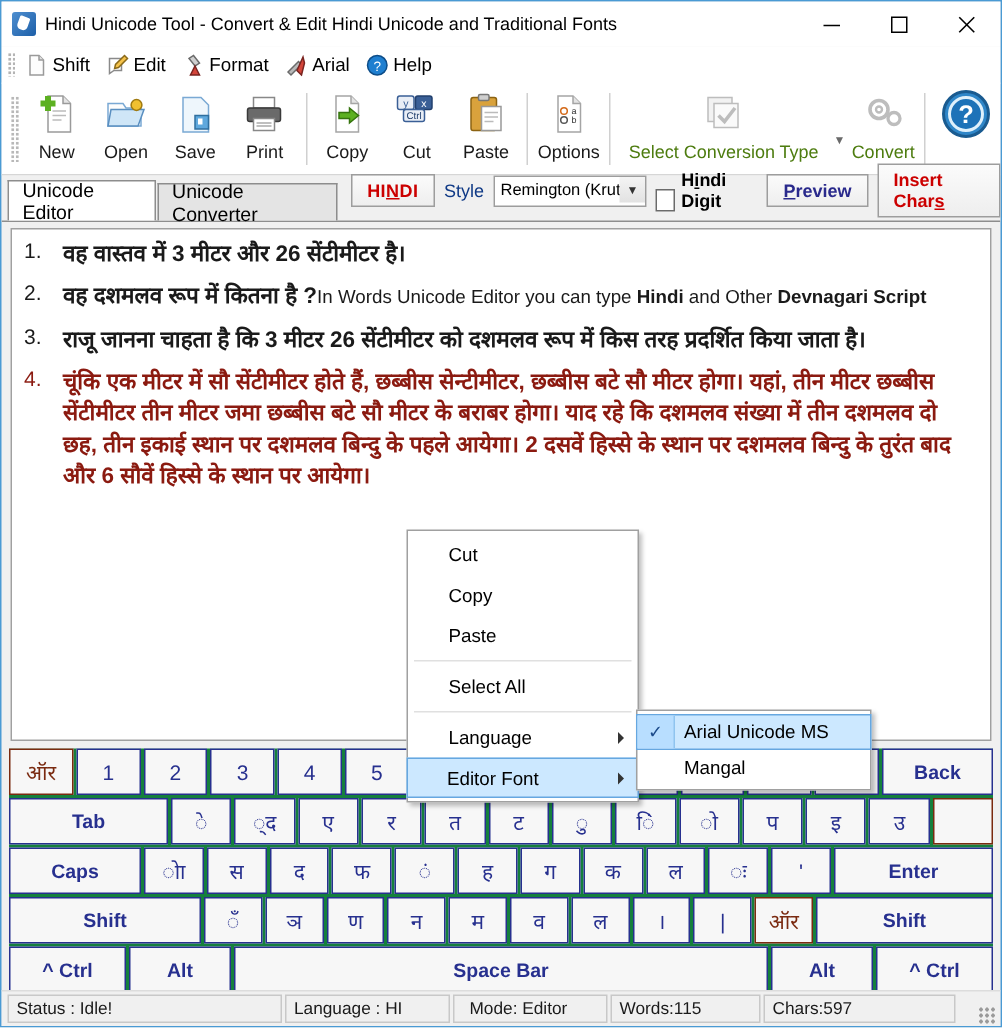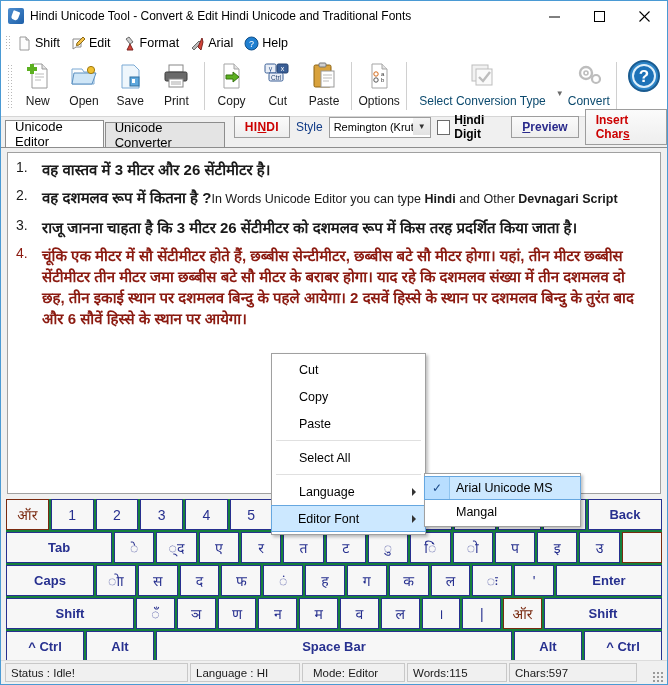--- a/index.html
+++ b/index.html
@@ -114,21 +114,21 @@
     color: #1a1a1a;
   }
   .tb-btn.wide { width: auto; padding-left:8px; padding-right:8px; }
   .tb-btn .lbl { margin-top: 2px; white-space: nowrap; }
   .tb-ico { height: 32px; display:flex; align-items:center; justify-content:center;}
   .tb-sep {
     width: 1px;
     background: #d0d0d0;
     margin: 6px 4px;
   }
-  .tb-btn.disabled { color: #0c4a6e; }
+  .tb-btn.disabled { color: #4d7c0f; }
   .conv-caret {
     align-self: center;
     font-size: 8px;
     color: #6a6a6a;
     margin: 0 2px;
     padding-top: 14px;
   }
 
   
   .tabrow {
@@ -180,21 +180,21 @@
     position: relative;
     color: #000;
   }
   .combo .carrow {
     position: absolute; right: 0; top: 0;
     width: 17px; height: 17px;
     background: linear-gradient(#f4f4f4,#e2e2e2);
     display:flex; align-items:center; justify-content:center;
     font-size: 8px; color:#333;
   }
-  .chk-wrap { display:flex; align-items:center; gap:4px; font-size:12px; font-weight:bold;}
+  .chk-wrap { display:flex; align-items:flex-end; gap:4px; font-size:12px; font-weight:bold;}
   .chkbox {
     width: 13px; height: 13px;
     border: 1px solid #6b6b6b;
     background: #fff;
   }
   .prev-btn { color:#2a2a8c; font-weight:bold; }
   .ins-btn { color:#cc0000; font-weight:bold; }
 
   
   .editor-wrap {

